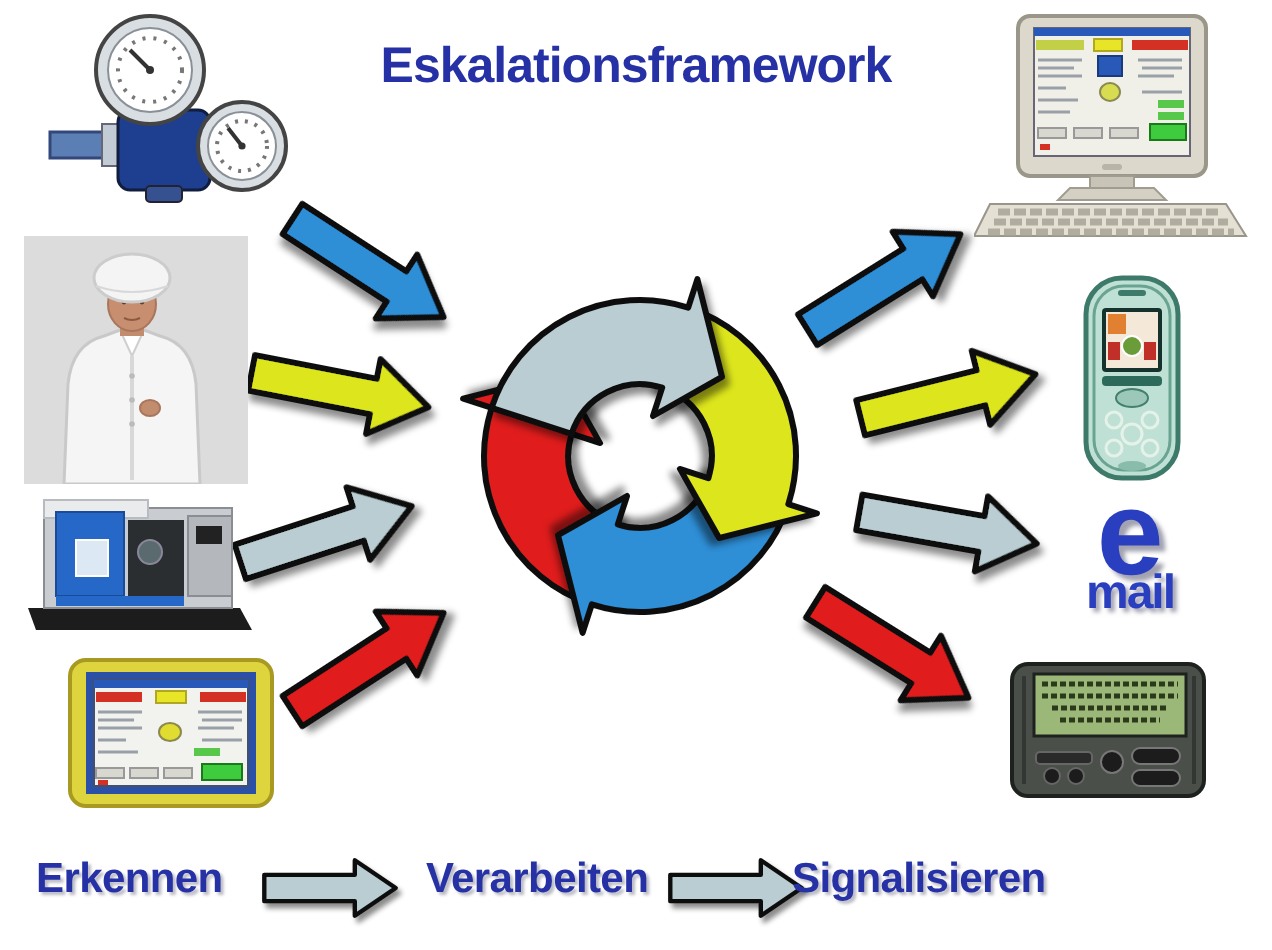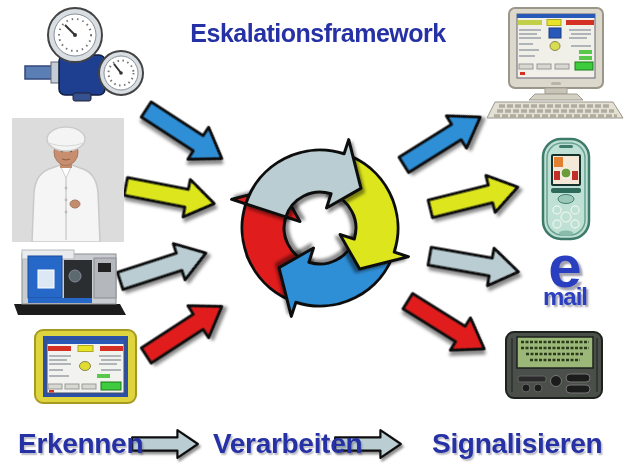--- a/index.html
+++ b/index.html
@@ -1,25 +1,25 @@
 <!DOCTYPE html>
 <html><head>
 <meta charset="utf-8">
 <style>
   html,body{margin:0;padding:0;}
   body{width:636px;height:475px;background:#ffffff;position:relative;overflow:hidden;
        font-family:"Liberation Sans", sans-serif;}
   .abs{position:absolute;}
   #title{top:20px;left:0;width:636px;text-align:center;color:#2531a5;
          font-size:25px;font-weight:bold;line-height:27px;letter-spacing:-0.5px;}
-  .step-label{top:428px;color:#2531a5;font-size:28px;font-weight:bold;letter-spacing:-0.3px;
+  .step-label{top:428px;color:#2531a5;font-size:21px;font-weight:bold;letter-spacing:-0.3px;
               text-shadow:1.5px 1.5px 1.5px rgba(60,60,90,0.35);}
   #label-erkennen{left:18px;}
   #label-verarbeiten{left:213px;}
-  #label-signalisieren{left:432px;}
+  #label-signalisieren{left:396px;}
   #email-logo{left:528px;top:245px;width:74px;text-align:center;color:#2a3fc0;line-height:1;}
   #email-logo .e{font-size:60px;font-weight:bold;line-height:0.72;display:block;
                  text-shadow:3px 3px 2px rgba(70,70,100,0.5);}
   #email-logo .mail{font-size:24px;font-weight:bold;display:block;margin-top:-3px;letter-spacing:-1px;
                  text-shadow:2px 2px 2px rgba(70,70,100,0.5);}
   svg{display:block;}
 </style>
 </head>
 <body>
 

